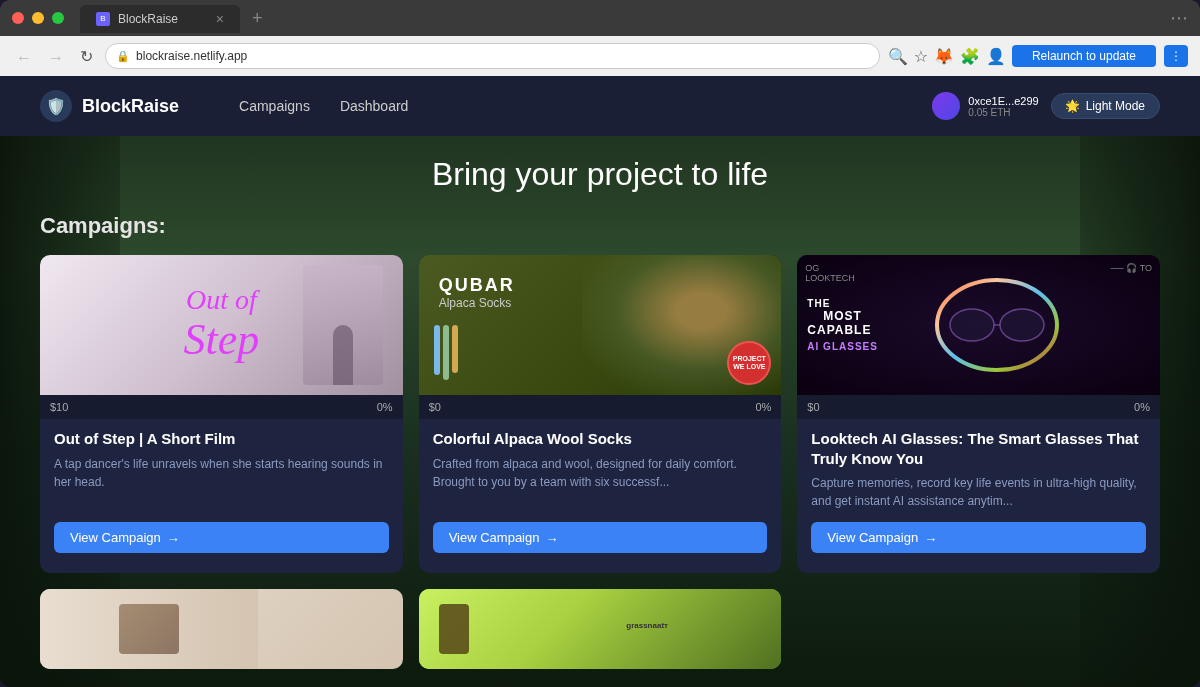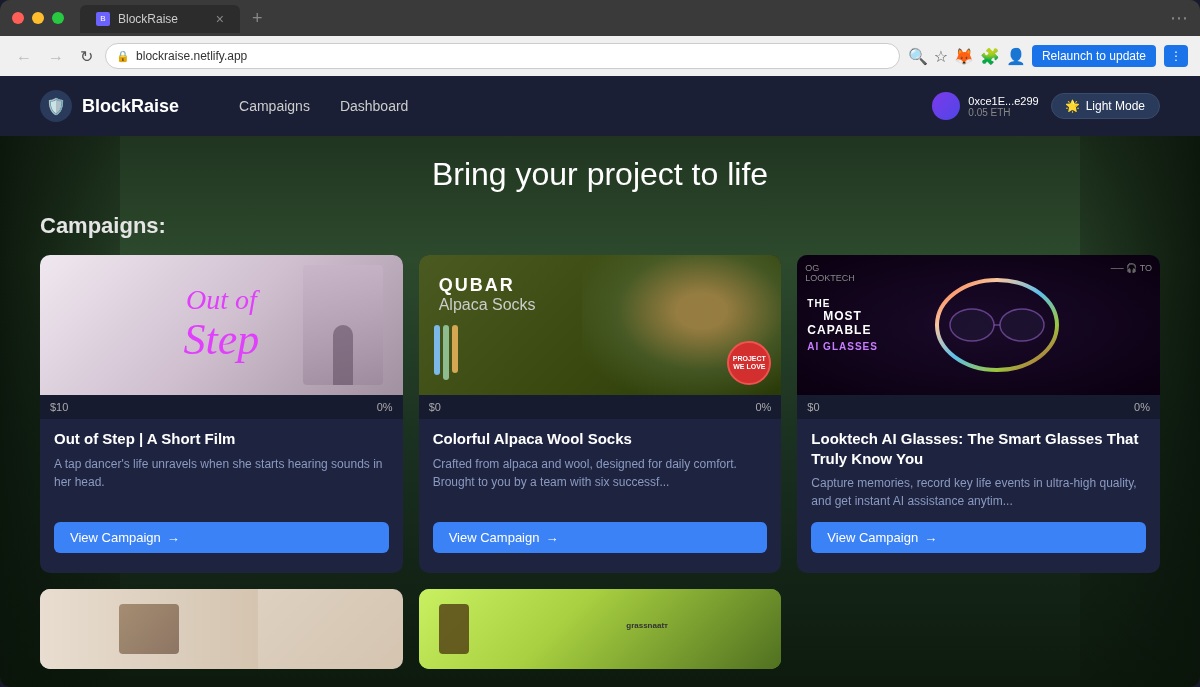--- a/index.html
+++ b/index.html
@@ -16,21 +16,21 @@
     .tab .favicon { width: 14px; height: 14px; background: #6c63ff; border-radius: 2px; display: flex; align-items: center; justify-content: center; font-size: 8px; color: white; }
     .tab .close-btn { margin-left: auto; font-size: 14px; color: #888; cursor: pointer; }
     .tab-new { background: none; color: #888; font-size: 18px; border: none; cursor: pointer; padding: 4px 8px; }
     .browser-toolbar { background: #f0f0f0; height: 40px; display: flex; align-items: center; padding: 0 12px; gap: 8px; }
     .nav-btn { background: none; border: none; color: #555; font-size: 16px; cursor: pointer; padding: 4px; }
     .nav-btn.disabled { color: #bbb; }
     .address-bar { flex: 1; height: 26px; background: white; border: 1px solid #ccc; border-radius: 13px; display: flex; align-items: center; padding: 0 10px; gap: 6px; font-size: 12px; color: #333; }
     .address-bar .lock-icon { color: #666; font-size: 11px; }
     .toolbar-actions { display: flex; align-items: center; gap: 6px; }
     .toolbar-icon { font-size: 16px; color: #555; cursor: pointer; }
-    .relaunch-btn { background: #1a73e8; color: white; border: none; border-radius: 4px; padding: 4px 10px; font-size: 12px; cursor: pointer; display: flex; align-items: center; gap: 4px; }
+    .relaunch-btn { background: #1a73e8; color: white; border: none; border-radius: 4px; padding: 4px 20px; font-size: 12px; cursor: pointer; display: flex; align-items: center; gap: 4px; }
     .relaunch-more { background: #1a73e8; color: white; border: none; border-radius: 4px; padding: 4px 6px; font-size: 12px; cursor: pointer; margin-left: 2px; }
 
     
     .app-content { flex: 1; display: flex; flex-direction: column; overflow: hidden; position: relative; }
 
     
     .bg-forest { position: absolute; top: 0; left: 0; right: 0; bottom: 0; background: linear-gradient(to bottom, #1a2a1a 0%, #2d4a2d 30%, #1a3020 60%, #0d1a0d 100%); z-index: 0; }
     .bg-tree-left { position: absolute; left: 0; top: 0; bottom: 0; width: 120px; background: linear-gradient(to right, rgba(10,20,10,0.9) 0%, rgba(10,20,10,0.3) 100%); z-index: 1; }
     .bg-tree-right { position: absolute; right: 0; top: 0; bottom: 0; width: 120px; background: linear-gradient(to left, rgba(10,20,10,0.9) 0%, rgba(10,20,10,0.3) 100%); z-index: 1; }
 
@@ -63,21 +63,21 @@
     
     .thumb-1 { background: linear-gradient(135deg, #f0e8f0 0%, #d0c0d0 50%, #a090a0 100%); position: relative; }
     .thumb-1-text { position: absolute; top: 50%; left: 50%; transform: translate(-50%, -50%); text-align: center; }
     .thumb-1-text .out { font-size: 28px; font-family: serif; font-style: italic; color: #e040fb; font-weight: 300; line-height: 1; }
     .thumb-1-text .step { font-size: 44px; font-family: serif; font-style: italic; color: #e040fb; font-weight: 300; text-align: right; }
 
     
     .thumb-2 { background: linear-gradient(135deg, #4a5a20 0%, #3a4a10 50%, #2a3a08 100%); position: relative; overflow: hidden; }
     .thumb-2-qubar { position: absolute; top: 20px; left: 20px; }
     .thumb-2-qubar .brand { font-size: 18px; font-weight: 900; color: white; letter-spacing: 2px; }
-    .thumb-2-qubar .sub { font-size: 16px; color: #ccc; text-align: right; }
+    .thumb-2-qubar .sub { font-size: 12px; color: #ccc; }
 
     
     .thumb-3 { background: radial-gradient(ellipse at center, #1a0a2a 0%, #0a0010 100%); position: relative; overflow: hidden; }
     .thumb-3-text { position: absolute; left: 10px; top: 50%; transform: translateY(-50%); }
     .thumb-3-text .the { font-size: 10px; color: white; font-weight: 900; letter-spacing: 1px; }
     .thumb-3-text .most { font-size: 12px; color: white; font-weight: 900; letter-spacing: 1px; text-align: center; }
     .thumb-3-text .capable { font-size: 12px; color: white; font-weight: 900; letter-spacing: 1px; }
     .thumb-3-text .ai { font-size: 14px; font-weight: 900; letter-spacing: 1px; }
     .thumb-3-text .ai span { color: #c77dff; }
     .thumb-3-logo { position: absolute; top: 8px; left: 8px; font-size: 9px; color: #888; }

